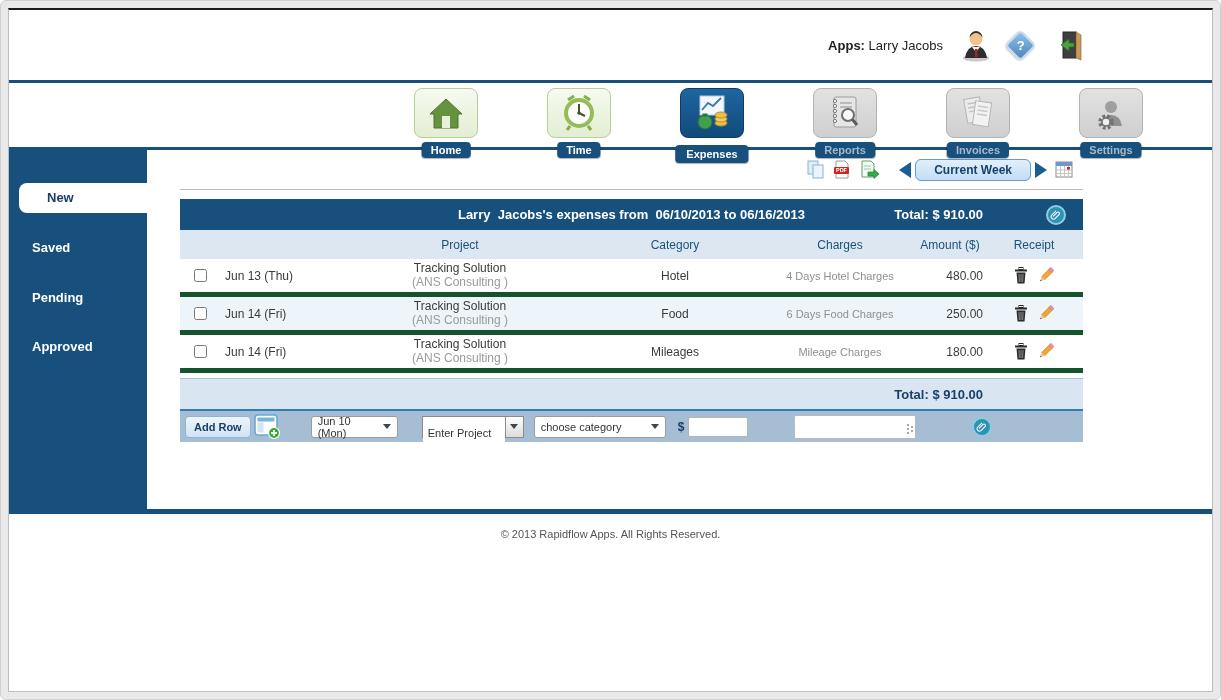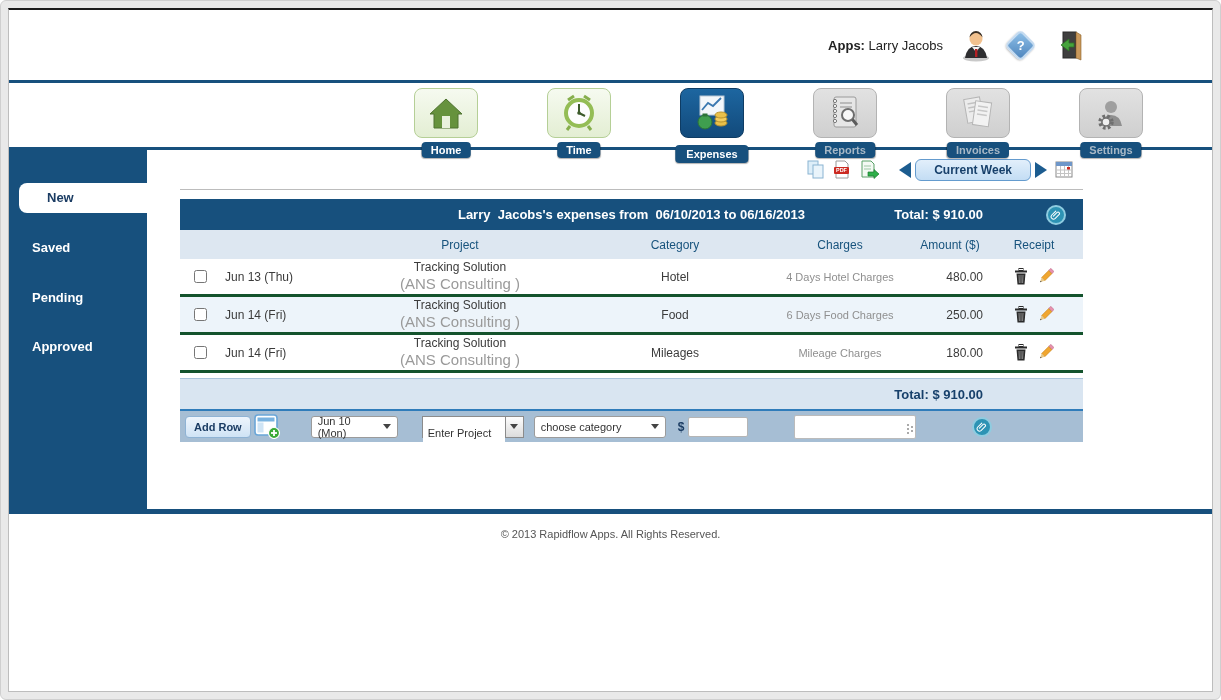--- a/index.html
+++ b/index.html
@@ -47,27 +47,27 @@
   .etable { width:903px; margin-top:9px; }
   .summary-bar { height:31px; background:#17507d; position:relative; display:flex; align-items:center; }
   .summary-title { position:absolute; left:50%; transform:translateX(-50%); color:#fff; font-size:13px; font-weight:bold; white-space:pre; }
   .summary-total { position:absolute; right:100px; color:#fff; font-size:13px; font-weight:bold; }
   .clip-circle { width:20px; height:20px; border-radius:50%; background:#2d93b4; border:2px solid #8fcce0; display:flex; align-items:center; justify-content:center; cursor:pointer; }
   .summary-bar .clip-circle { position:absolute; right:17px; }
 
   .grid-row { display:grid; grid-template-columns:40px 115px 250px 180px 150px 70px 98px; align-items:center; }
   .thead { height:29px; background:#dde7f1; font-size:12px; font-weight:normal; color:#17537d; }
   .thead div { text-align:center; }
-  .trow { height:38px; font-size:12px; color:#3b3b3b; border-bottom:3px solid #14532d; }
+  .trow { height:38px; font-size:12px; color:#3b3b3b; border-bottom:5px solid #14532d; }
   .trow.alt { background:#edf4fa; }
   .cell-check { display:flex; justify-content:center; }
   .cell-check input { width:13px; height:13px; }
   .cell-date { padding-left:5px; }
   .cell-project { text-align:center; line-height:1.15; }
-  .cell-project .sub { font-size:15px; color:#9a9a9a; }
+  .cell-project .sub { font-size:12px; color:#9a9a9a; }
   .cell-cat { text-align:center; }
   .cell-com { text-align:center; color:#8f8f8f; font-size:11px; }
   .cell-amt { text-align:right; padding-right:2px; }
   .cell-rec { display:flex; justify-content:center; gap:9px; align-items:center; }
 
   .total-row { height:33px; margin-top:5px; background:#d9e5f1; border-top:1px solid #aac4da; border-bottom:2px solid #2f7cba; display:flex; align-items:center; justify-content:flex-end; padding-right:100px; font-size:13px; font-weight:bold; color:#17406b; }
 
   
   .add-bar { height:31px; background:#a6bed4; display:flex; align-items:center; padding-left:5px; }
   .addrow-btn { height:22px; padding:0 8px; background:linear-gradient(#eef5fc,#cfe3f5); border:1px solid #8fb3d4; border-radius:4px; font-size:11px; font-weight:bold; color:#1b3c63; cursor:pointer; }

